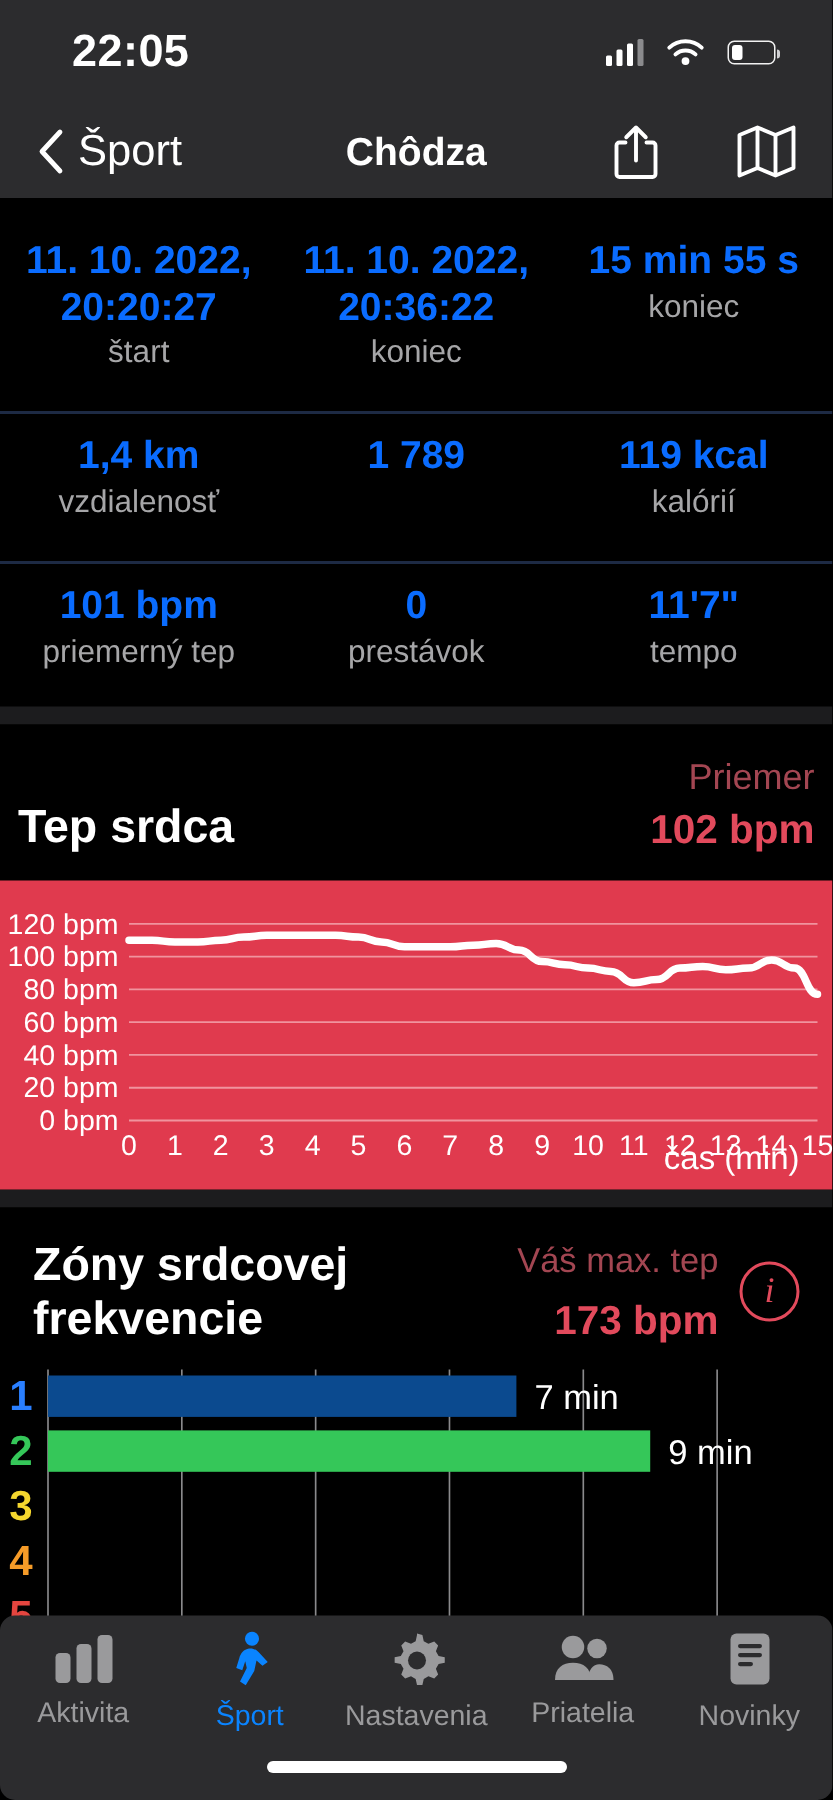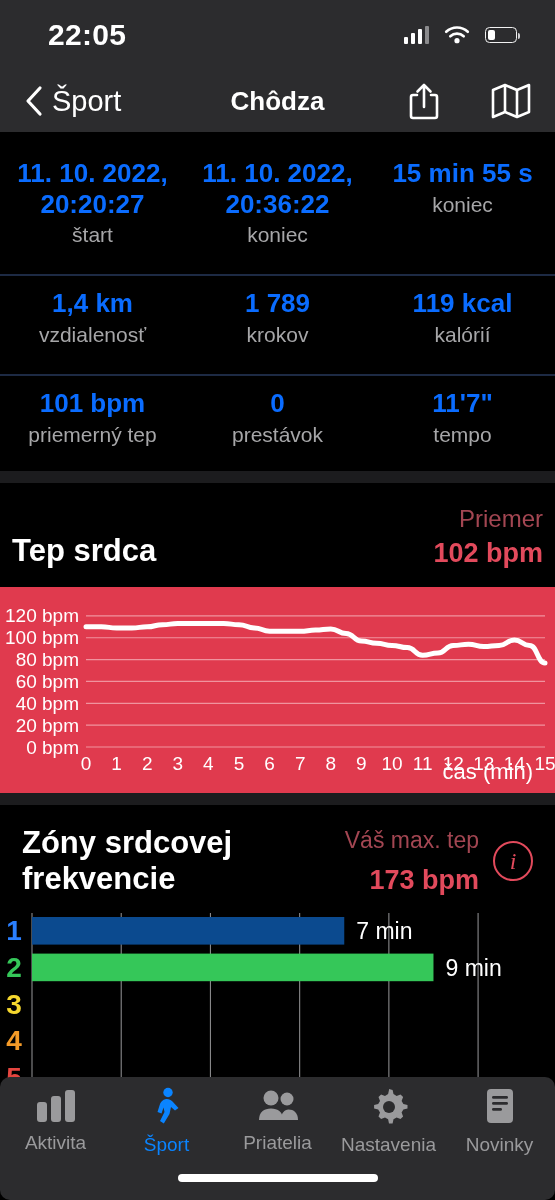--- a/index.html
+++ b/index.html
@@ -158,21 +158,20 @@
         <div class="stat-lab">koniec</div>
       </div>
     </div>
     <div class="stats-row">
       <div class="stat">
         <div class="stat-val">1,4 km</div>
         <div class="stat-lab">vzdialenosť</div>
       </div>
       <div class="stat">
         <div class="stat-val">1 789</div>
-        <div class="stat-lab">krokov</div>
       </div>
       <div class="stat">
         <div class="stat-val">119 kcal</div>
         <div class="stat-lab">kalórií</div>
       </div>
     </div>
     <div class="stats-row">
       <div class="stat">
         <div class="stat-val">101 bpm</div>
         <div class="stat-lab">priemerný tep</div>
@@ -278,34 +277,34 @@
       <div class="tab-lab">Aktivita</div>
     </div>
     <div class="tab active">
       <svg width="44" height="40" viewBox="0 0 44 40">
         <circle cx="23" cy="5.5" r="4.7" fill="#0a84ff"></circle>
         <path d="M21 12 C17.5 12.6 15.5 15 14.5 18.5 L12.5 25 L16.5 26.5 L18.5 20.5 L19.5 25 L15 34 L18.8 36.5 L24.5 27 L26 20 L30 23.5 L33.5 21 L27.5 14.5 C25.8 12.6 23.5 11.7 21 12 Z" fill="#0a84ff"></path>
       </svg>
       <div class="tab-lab">Šport</div>
     </div>
     <div class="tab">
+      <svg width="40" height="40" viewBox="0 0 40 40">
+        <path d="M20 2 l3.6 1 .9 4.1 3.1 1.8 3.9-1.5 2.6 2.6 -1.5 3.9 1.8 3.1 4.1 .9 0 3.6 -4.1 .9 -1.8 3.1 1.5 3.9 -2.6 2.6 -3.9-1.5 -3.1 1.8 -.9 4.1 -3.6 0 -.9-4.1 -3.1-1.8 -3.9 1.5 -2.6-2.6 1.5-3.9 -1.8-3.1 -4.1-.9 0-3.6 4.1-.9 1.8-3.1 -1.5-3.9 2.6-2.6 3.9 1.5 3.1-1.8 .9-4.1 z" fill="#9a9a9c"></path>
+        <circle cx="20" cy="20" r="6" fill="#2c2c2e"></circle>
+      </svg>
+      <div class="tab-lab">Nastavenia</div>
+    </div>
+    <div class="tab">
       <svg width="48" height="38" viewBox="0 0 48 38">
         <circle cx="17" cy="11" r="7.5" fill="#9a9a9c"></circle>
         <circle cx="33" cy="12" r="6.5" fill="#9a9a9c"></circle>
         <path d="M5 33 C5 25 10 21.5 17 21.5 C24 21.5 29 25 29 33 Z" fill="#9a9a9c"></path>
         <path d="M27 33 C27 26 30.5 22.5 34.5 22.5 C39.5 22.5 44 25.5 44 33 Z" fill="#9a9a9c"></path>
       </svg>
       <div class="tab-lab">Priatelia</div>
-    </div>
-    <div class="tab">
-      <svg width="40" height="40" viewBox="0 0 40 40">
-        <path d="M20 2 l3.6 1 .9 4.1 3.1 1.8 3.9-1.5 2.6 2.6 -1.5 3.9 1.8 3.1 4.1 .9 0 3.6 -4.1 .9 -1.8 3.1 1.5 3.9 -2.6 2.6 -3.9-1.5 -3.1 1.8 -.9 4.1 -3.6 0 -.9-4.1 -3.1-1.8 -3.9 1.5 -2.6-2.6 1.5-3.9 -1.8-3.1 -4.1-.9 0-3.6 4.1-.9 1.8-3.1 -1.5-3.9 2.6-2.6 3.9 1.5 3.1-1.8 .9-4.1 z" fill="#9a9a9c"></path>
-        <circle cx="20" cy="20" r="6" fill="#2c2c2e"></circle>
-      </svg>
-      <div class="tab-lab">Nastavenia</div>
     </div>
     <div class="tab">
       <svg width="34" height="40" viewBox="0 0 34 40">
         <rect x="4" y="2" width="26" height="34" rx="4" fill="#9a9a9c"></rect>
         <rect x="9" y="9" width="16" height="2.8" rx="1.4" fill="#2c2c2e"></rect>
         <rect x="9" y="15" width="16" height="2.8" rx="1.4" fill="#2c2c2e"></rect>
         <rect x="9" y="21" width="10" height="2.8" rx="1.4" fill="#2c2c2e"></rect>
       </svg>
       <div class="tab-lab">Novinky</div>
     </div>

